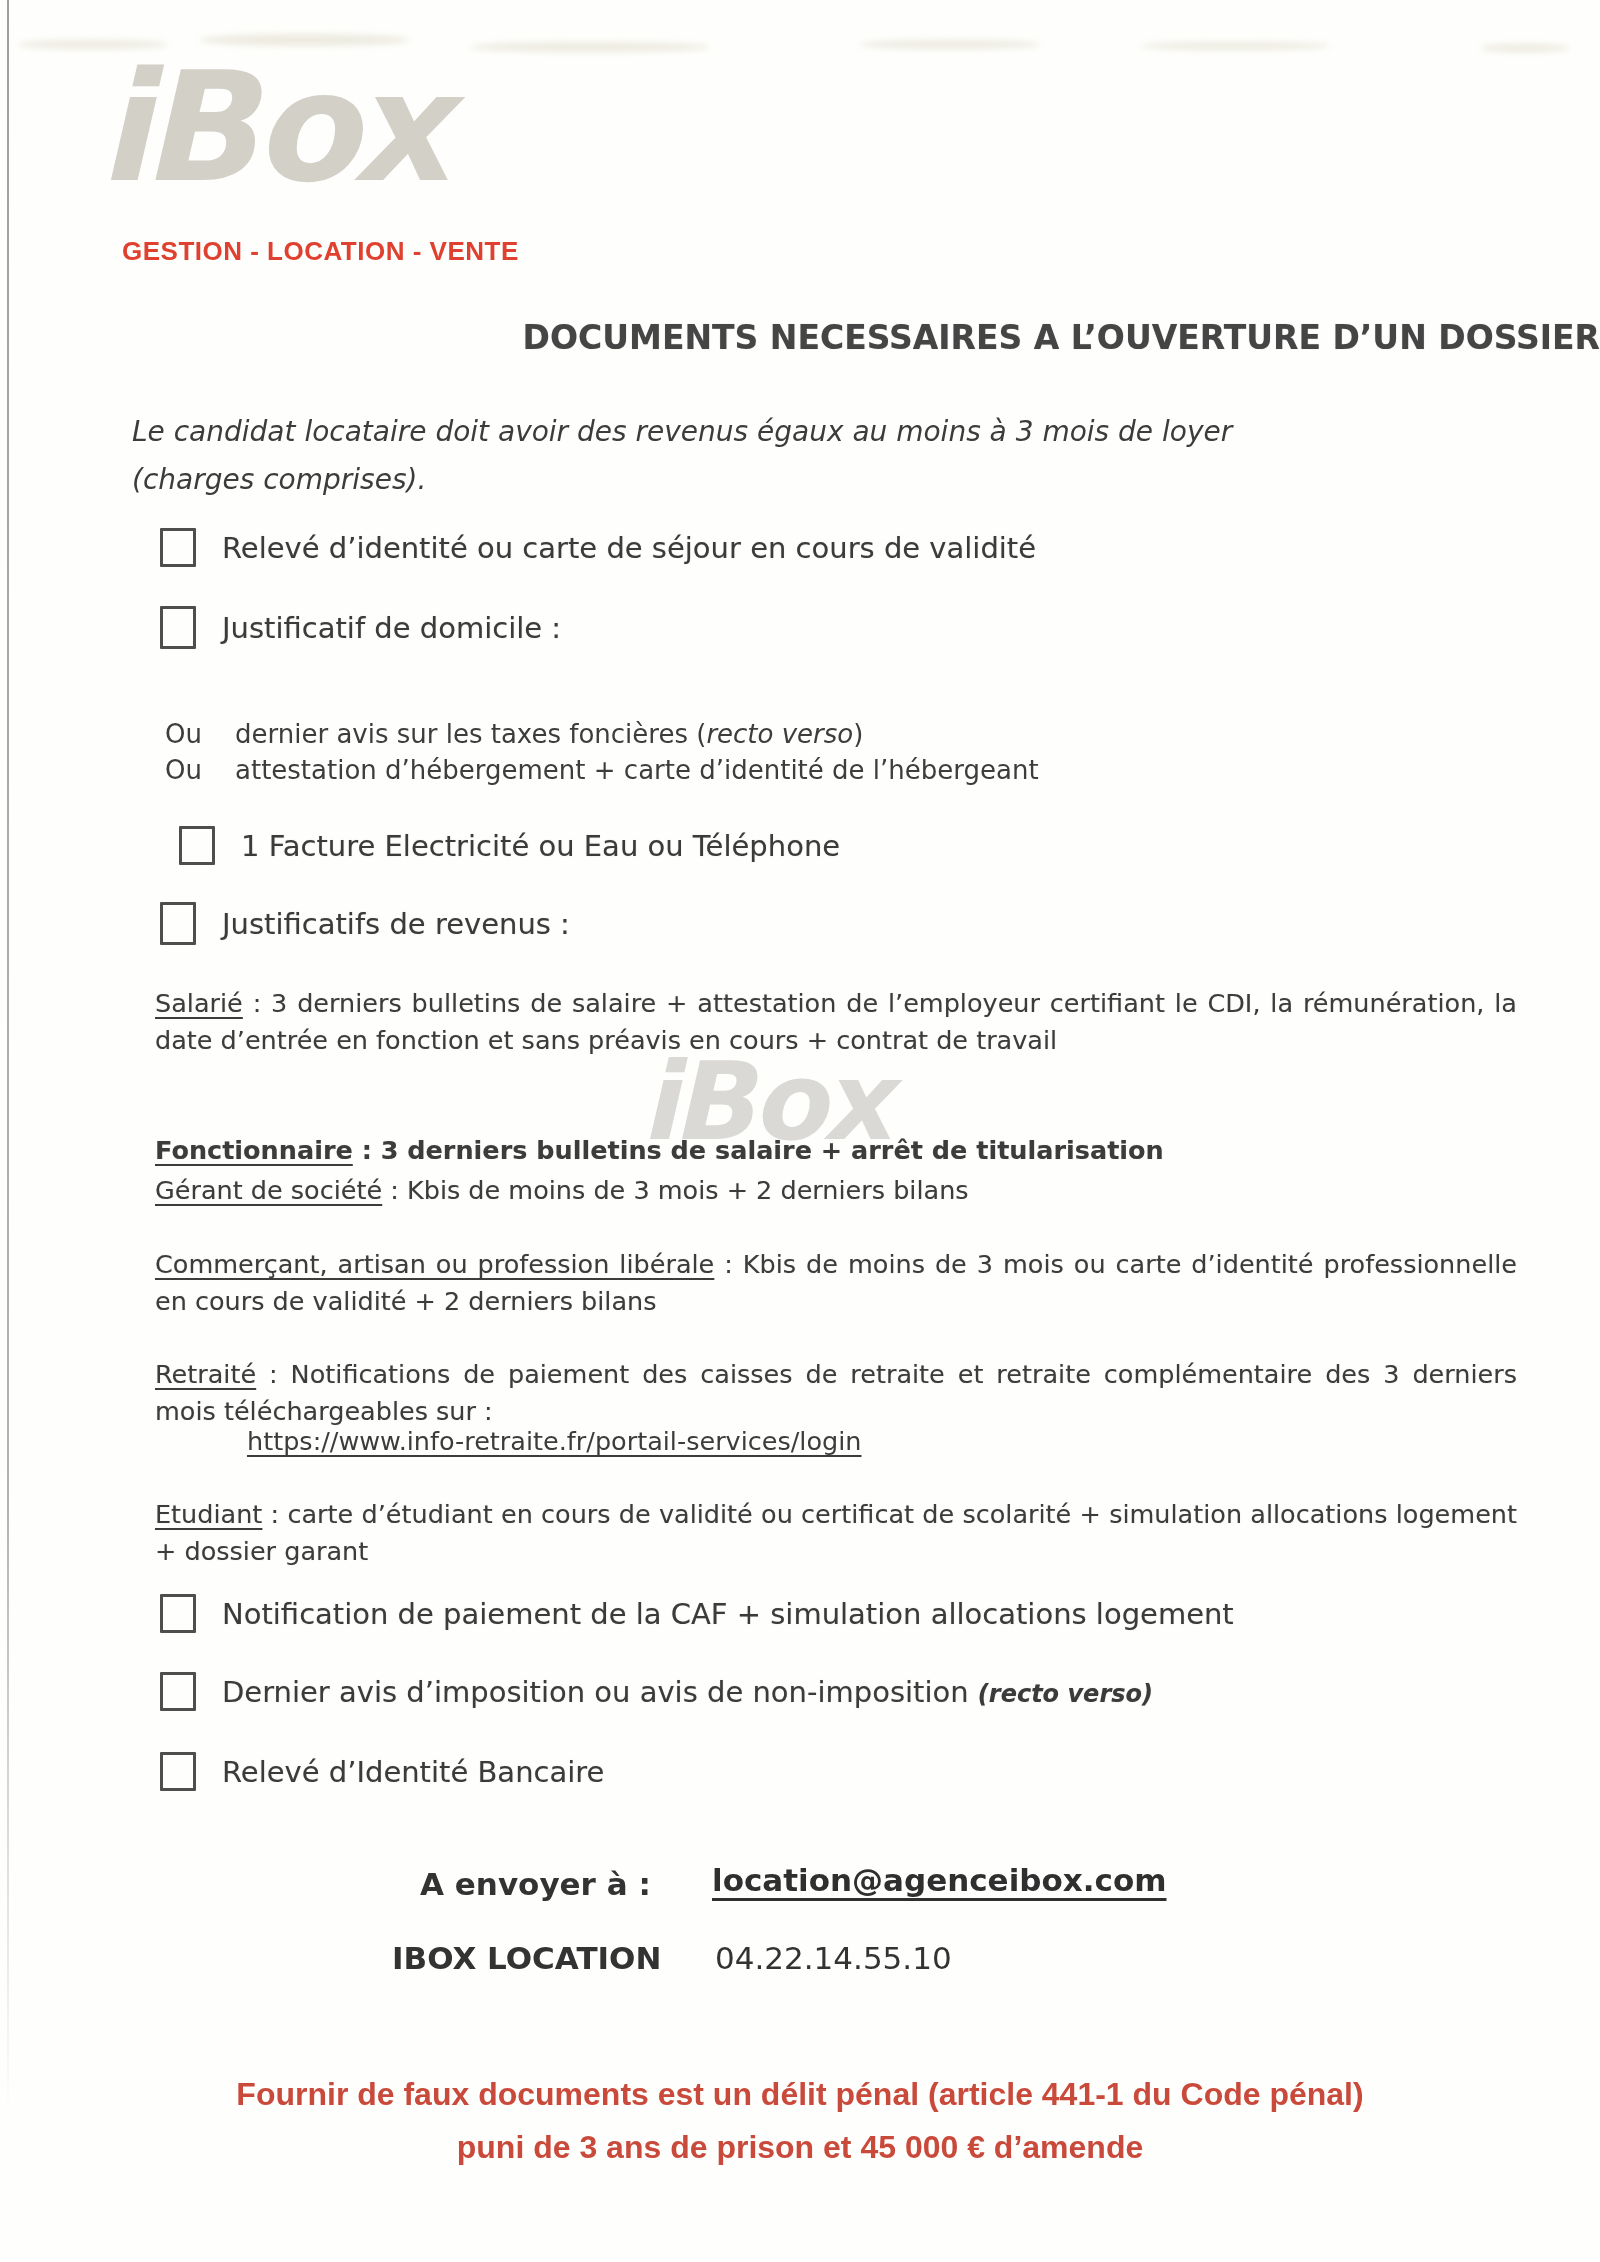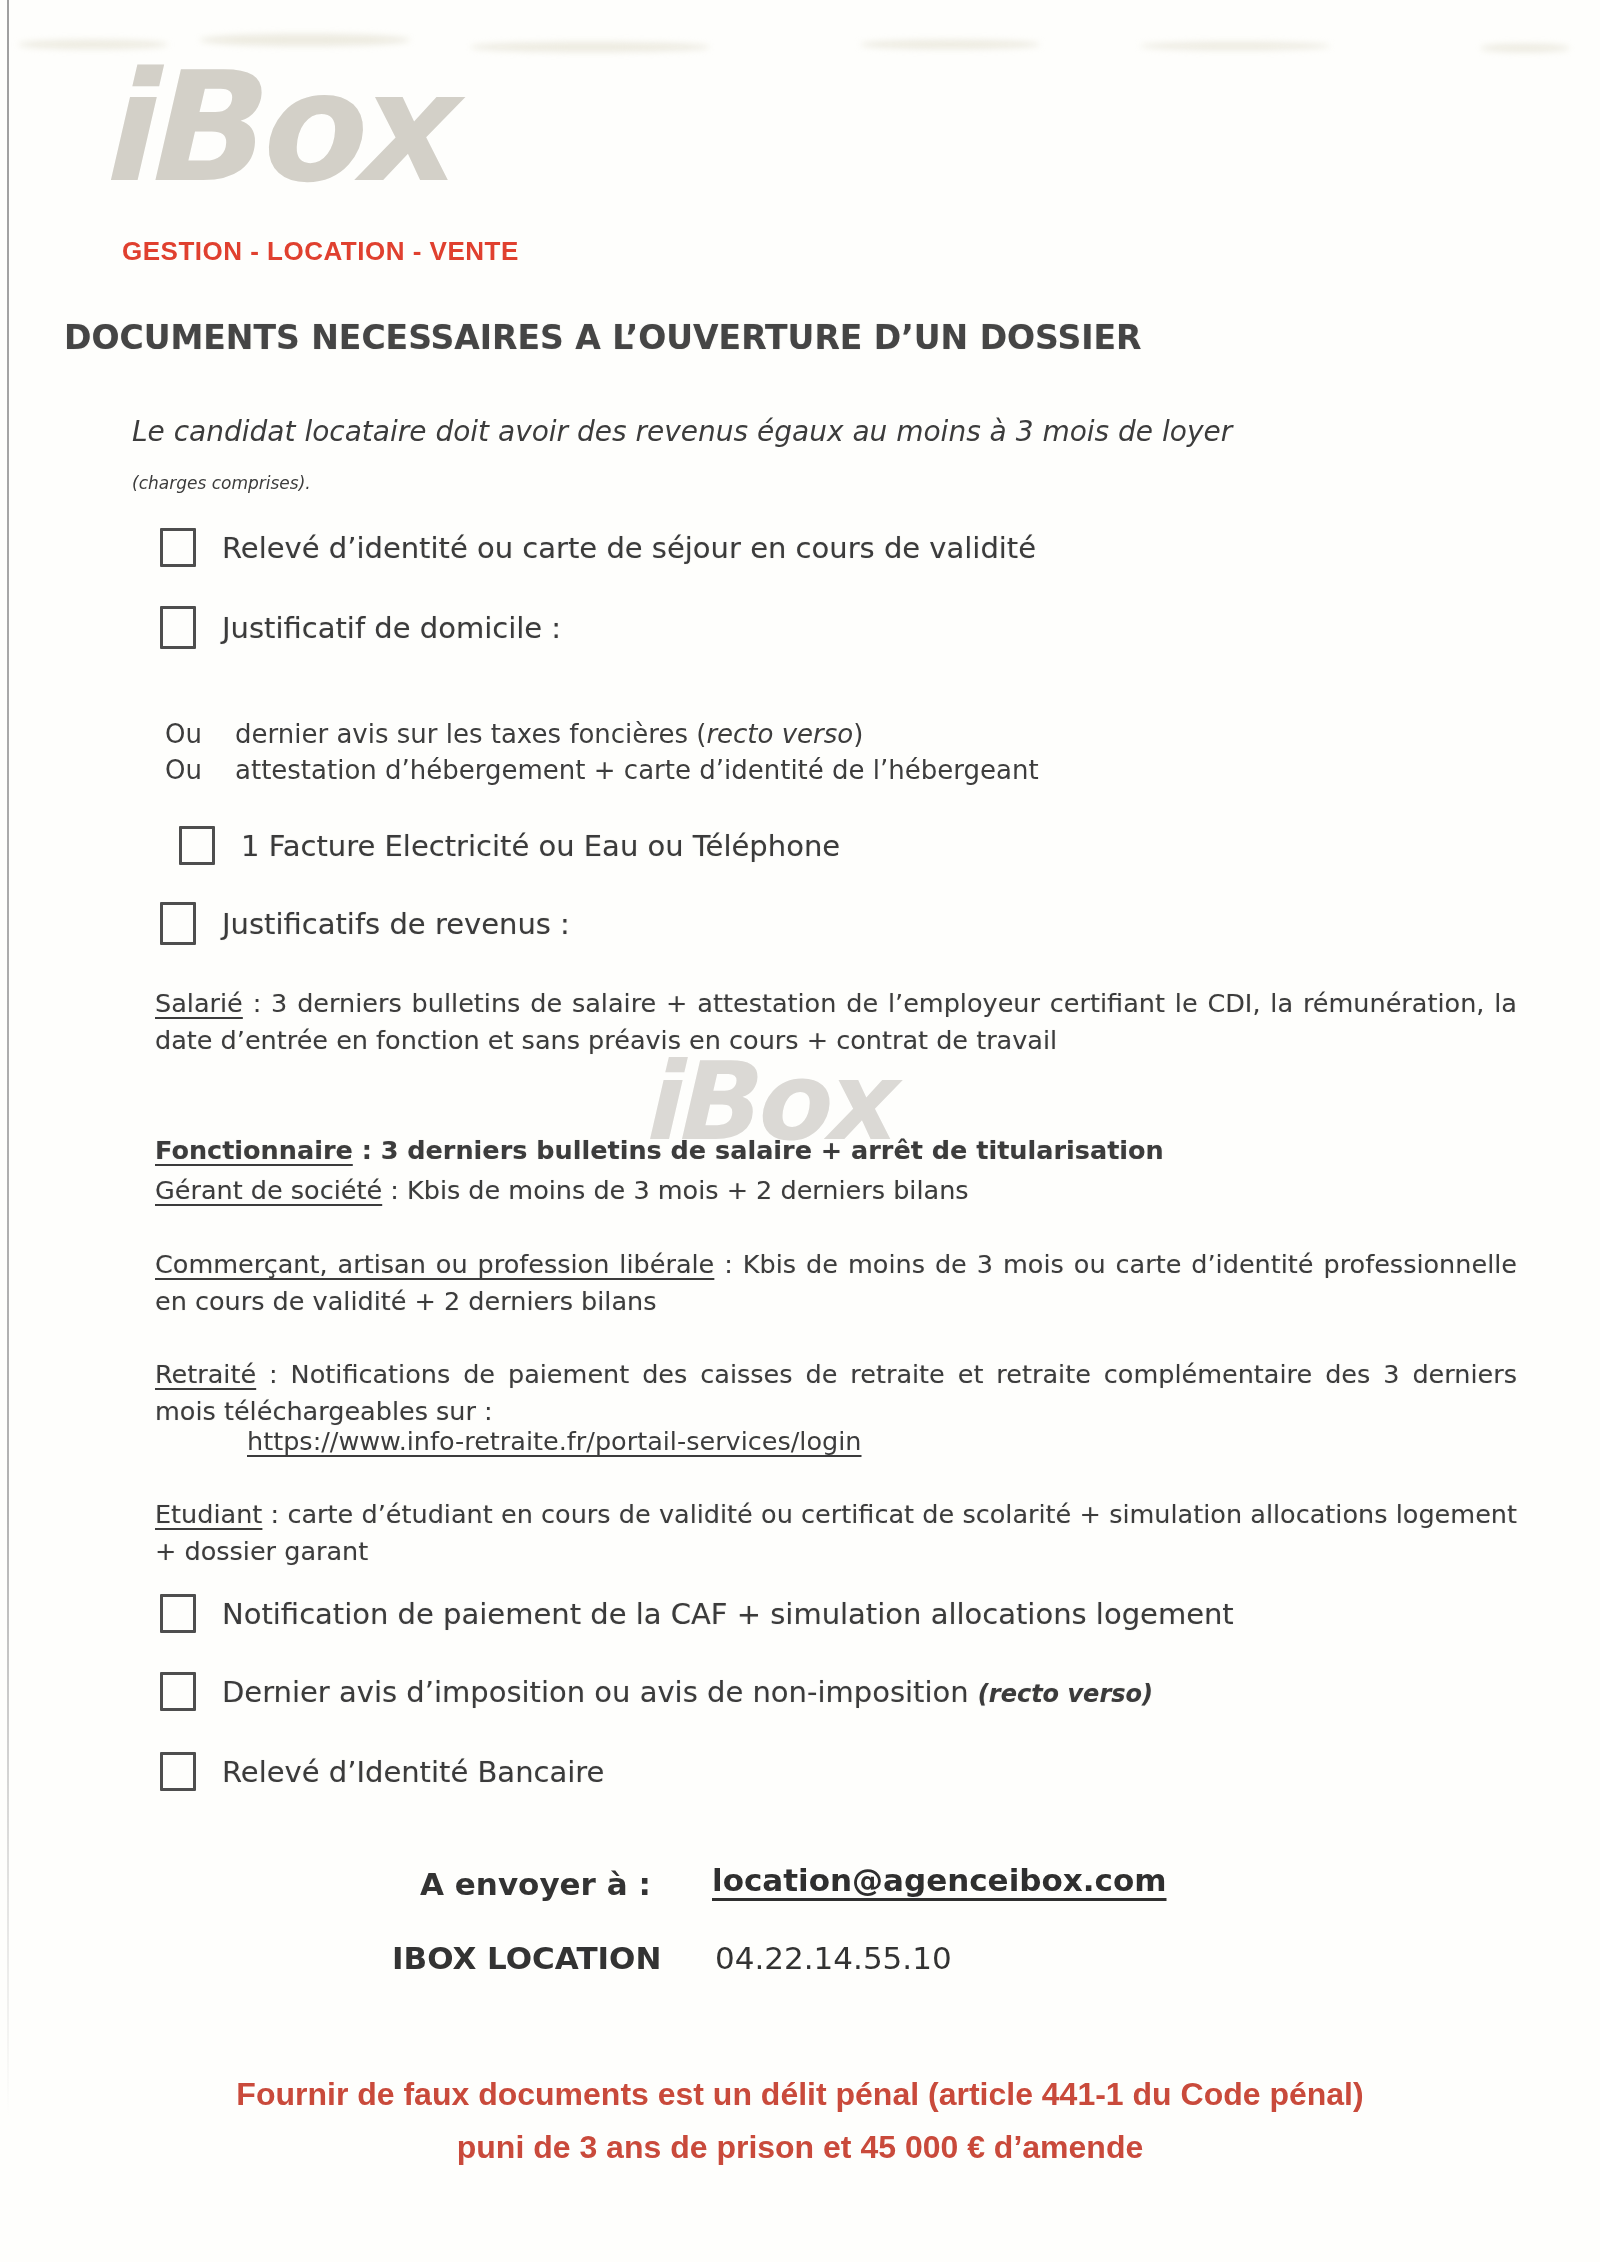--- a/index.html
+++ b/index.html
@@ -16,25 +16,25 @@
   
   .logo{left:108px;top:52px;font-size:152px;font-weight:bold;font-style:italic;
     letter-spacing:-6px;color:var(--logo-gray,#d3d0c8);transform:skewX(-2deg);line-height:1;}
   .tagline{left:122px;top:236px;font-size:26px;font-weight:bold;
     color:var(--accent-red,#e0402f);letter-spacing:.5px;font-family:"Liberation Sans",sans-serif;}
   
   .watermark{left:648px;top:1048px;font-size:108px;font-weight:bold;font-style:italic;
     letter-spacing:-4px;color:#dbd9d5;transform:skewX(-2deg);z-index:0;line-height:1;}
   .content{position:absolute;inset:0;z-index:1;}
   
-  .title{left:0;top:318px;width:1600px;padding-left:64px;box-sizing:border-box;
-    text-align:left;font-size:33px;font-weight:bold;color:#454545;
+  .title{left:0;top:318px;width:1600px;padding-left:44px;box-sizing:border-box;
+    text-align:right;font-size:33px;font-weight:bold;color:#454545;
     text-shadow:0 0 1px rgba(70,70,70,.35);}
   .intro{left:132px;top:408px;width:1340px;font-style:italic;font-size:28px;line-height:48px;color:#3c3c3c;}
-  .intro .small{font-size:17px;}
+  .intro .small{font-size:28px;}
   
   .cb-row{display:flex;align-items:center;gap:26px;left:160px;}
   .checkbox{width:30px;height:33px;border:3px solid #4e4e4e;border-radius:1px;
     background:transparent;flex:0 0 auto;}
   .cb-label{font-size:29px;color:#3b3b3b;text-shadow:0 0 1px rgba(60,60,60,.3);white-space:nowrap;}
   .cb-label .paren{font-size:24px;font-style:italic;font-weight:bold;}
   
   .opt-row{display:flex;left:165px;font-size:26px;line-height:36px;color:#3d3d3d;}
   .opt-prefix{width:70px;flex:0 0 auto;}
   .opt-text{white-space:nowrap;}

